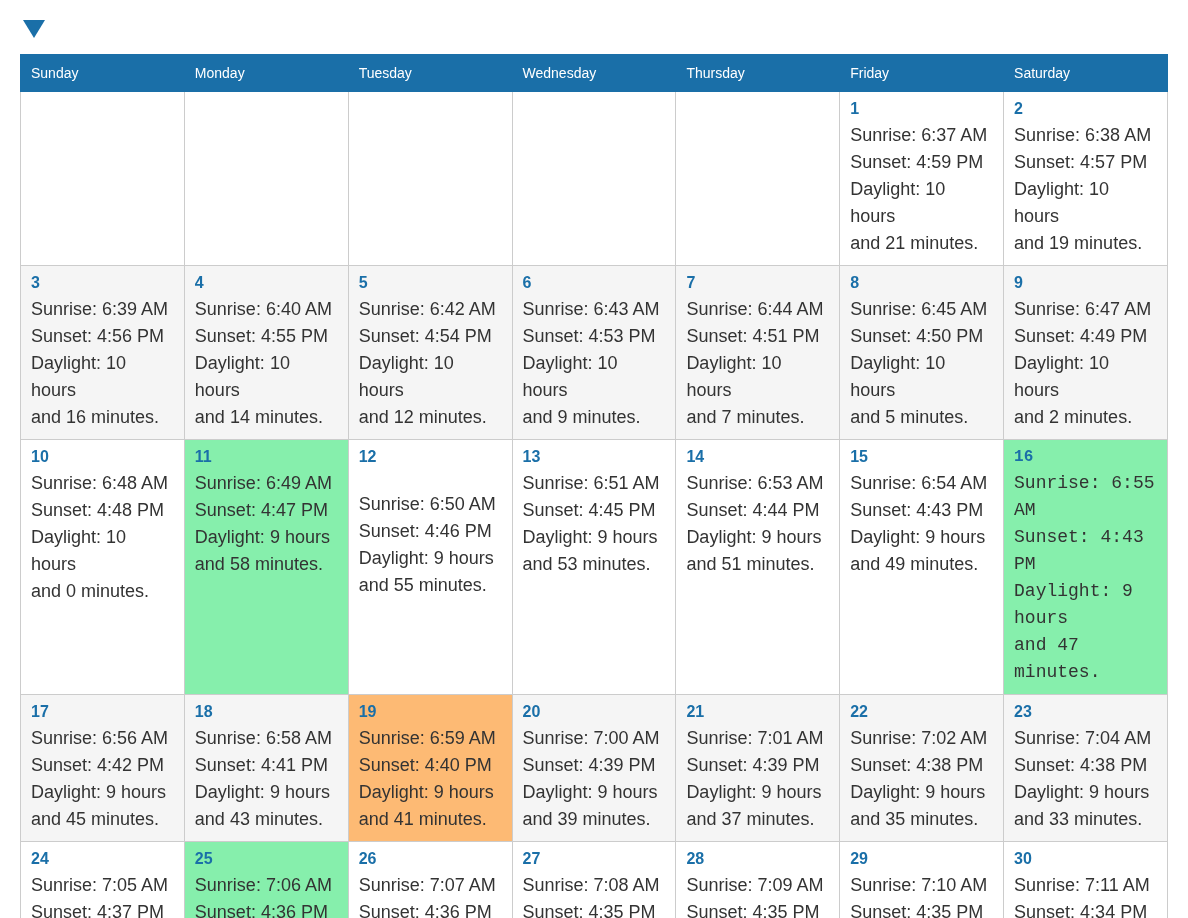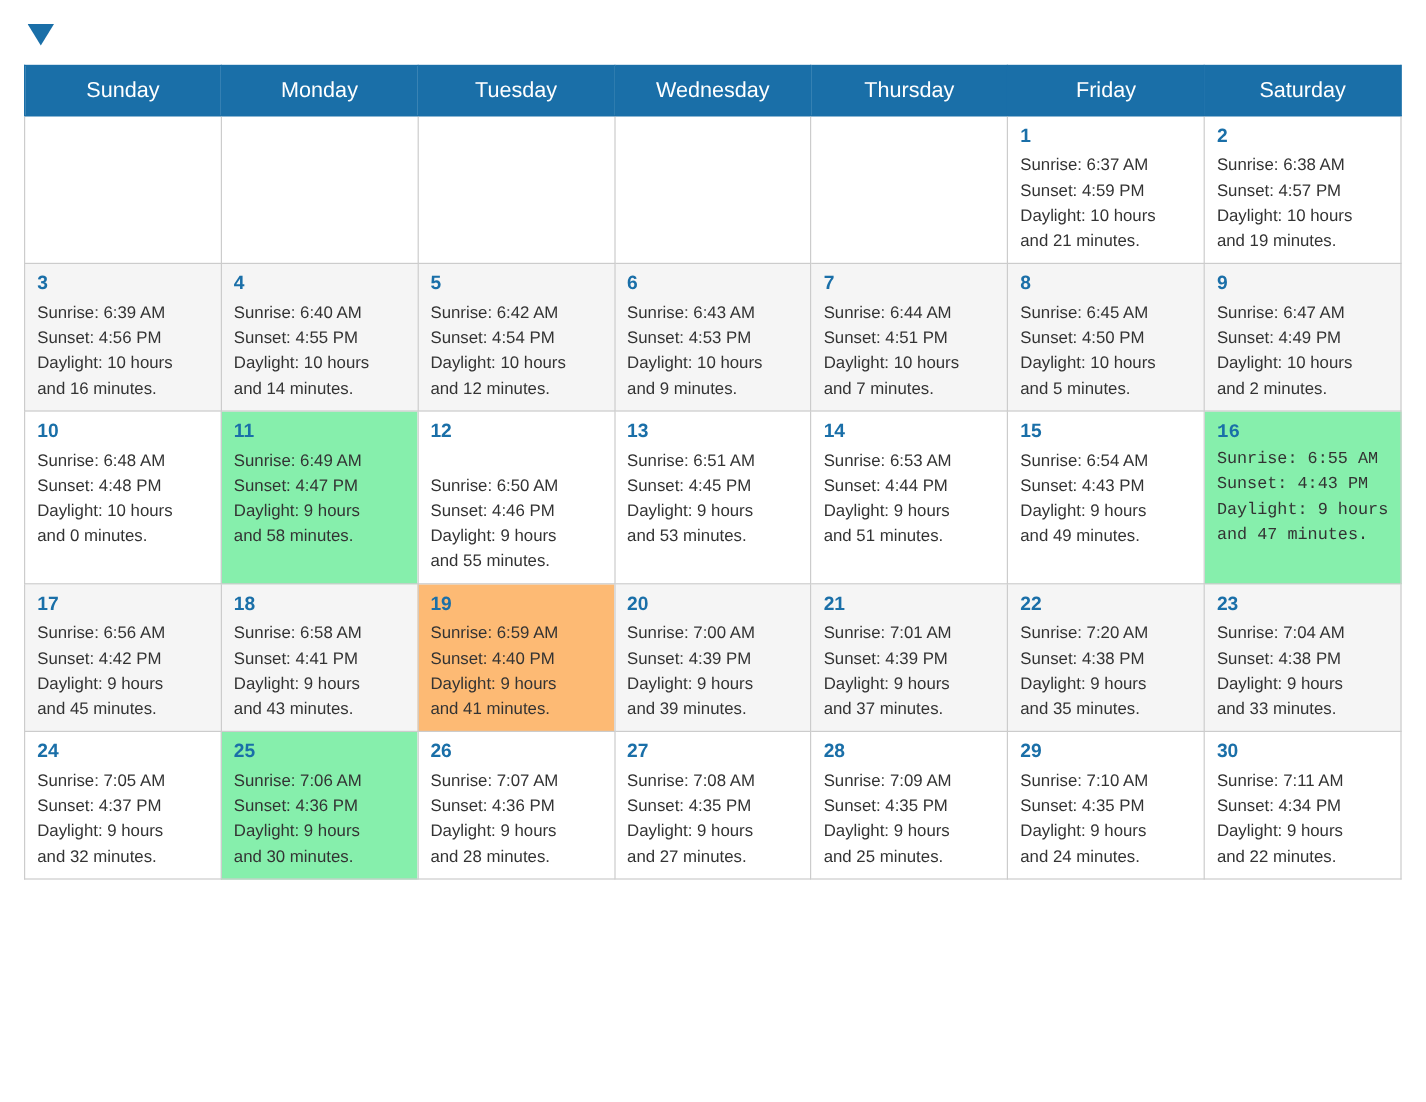--- a/index.html
+++ b/index.html
@@ -31,44 +31,44 @@
       margin-top: 4px;
     }
     .calendar-table {
       width: 100%;
       border-collapse: collapse;
       border: 1px solid #aaa;
     }
     .calendar-table th {
       background: #1a6fa8;
       color: #fff;
-      font-size: 18px;
+      font-size: 14px;
       font-weight: normal;
       padding: 10px 10px;
-      text-align: center;
+      text-align: left;
       border: 1px solid #1a6fa8;
     }
     .calendar-table td {
       vertical-align: top;
       padding: 8px 10px;
       border: 1px solid #ccc;
       width: 14.28%;
       height: 110px;
       font-size: 13px;
       color: #333;
     }
     .day-number {
       font-size: 16px;
       font-weight: bold;
       color: #1a6fa8;
       display: block;
       margin-bottom: 4px;
     }
     .day-info {
-      font-size: 14px;
+      font-size: 18px;
       color: #333;
       line-height: 1.5;
     }
     .empty-cell {
       background: #f9f9f9;
     }
     tr:nth-child(even) td {
       background: #f5f5f5;
     }
     tr:nth-child(odd) td {
@@ -283,21 +283,21 @@
         </td>
         <td style="background: rgb(245, 245, 245);">
           <span class="day-number">21</span>
           <div class="day-info" style="white-space: pre-line;">Sunrise: 7:01 AM
 Sunset: 4:39 PM
 Daylight: 9 hours
 and 37 minutes.</div>
         </td>
         <td style="background: rgb(245, 245, 245);">
           <span class="day-number">22</span>
-          <div class="day-info" style="white-space: pre-line;">Sunrise: 7:20 AM
+          <div class="day-info" style="white-space: pre-line;">Sunrise: 7:02 AM
 Sunset: 4:38 PM
 Daylight: 9 hours
 and 35 minutes.</div>
         </td>
         <td style="background: rgb(245, 245, 245);">
           <span class="day-number">23</span>
           <div class="day-info" style="white-space: pre-line;">Sunrise: 7:04 AM
 Sunset: 4:38 PM
 Daylight: 9 hours
 and 33 minutes.</div>

